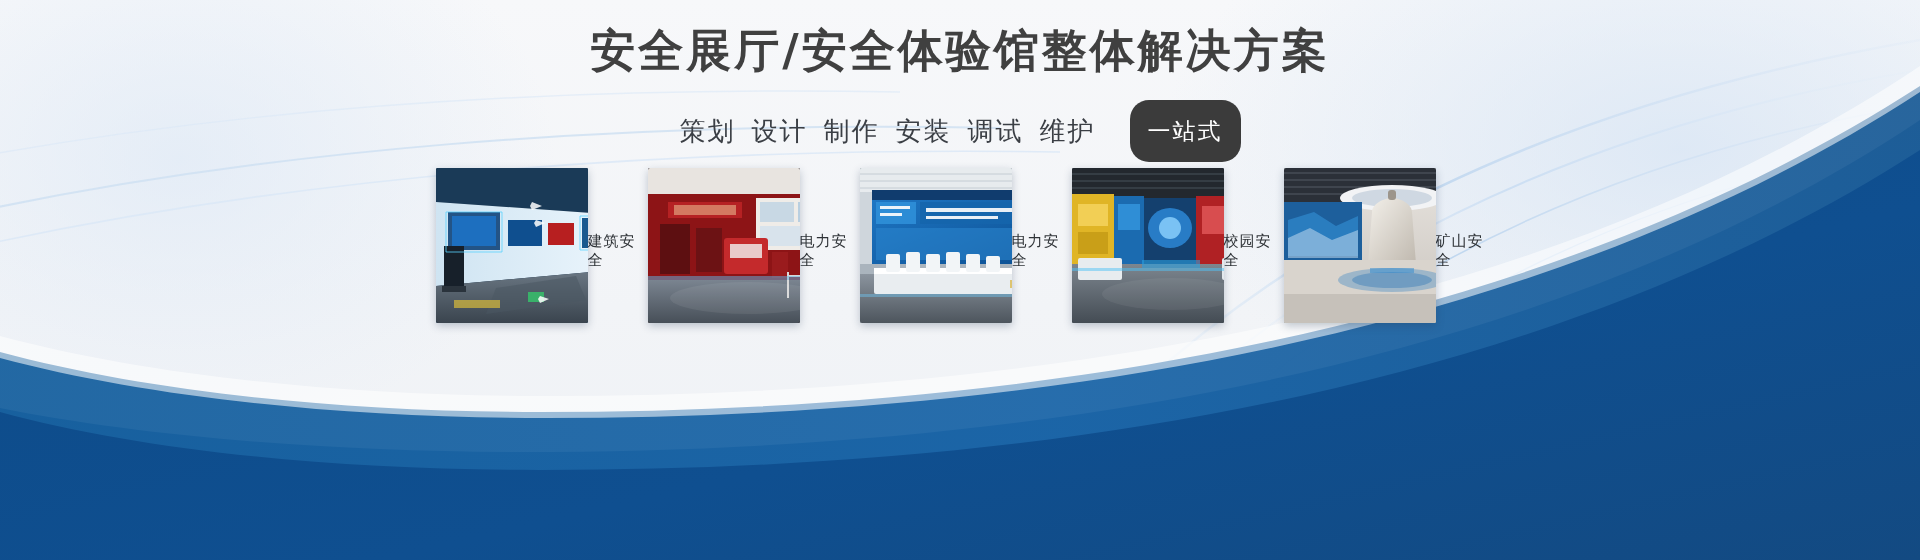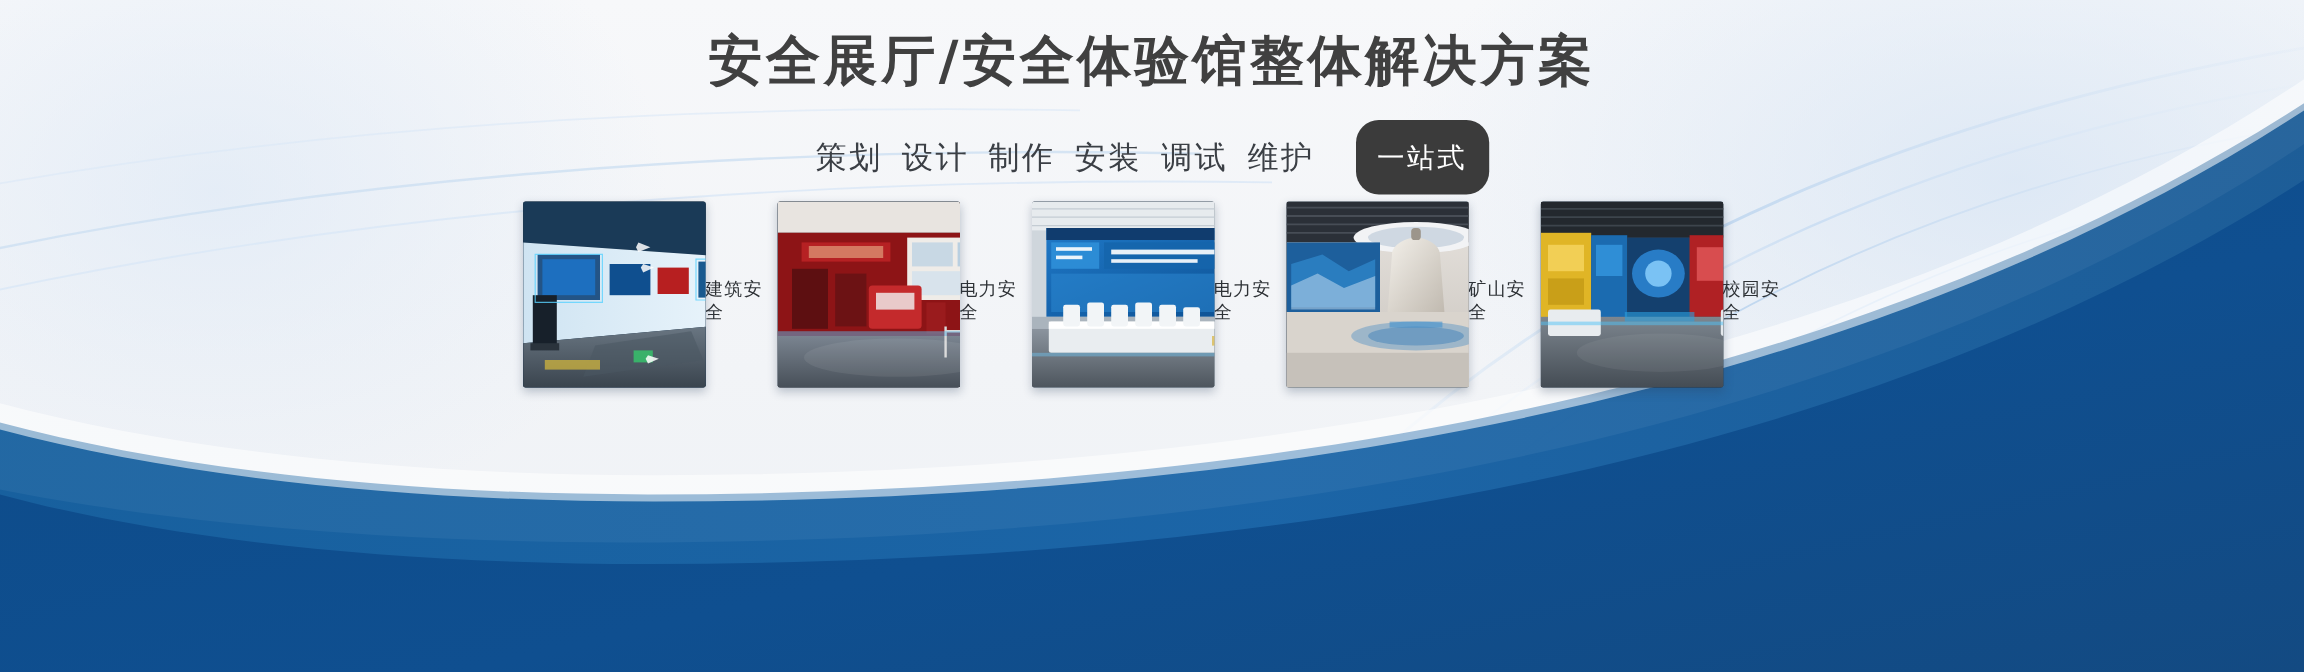--- a/index.html
+++ b/index.html
@@ -344,61 +344,20 @@
             <rect x="0" y="126" width="200" height="3" fill="#6fc3f0" opacity="0.45"></rect>
           </svg>
         </div>
         <div class="card-label">电力安全</div>
       </div>
 
       <div class="card">
         <div class="thumb">
           <svg viewBox="0 0 200 155" preserveAspectRatio="none">
             <defs>
-              <linearGradient id="c4b" x1="0" y1="0" x2="0" y2="1">
-                <stop offset="0%" stop-color="#e8e4df"></stop>
-                  <stop offset="100%" stop-color="#c8c3bd"></stop>
-              </linearGradient>
-              <linearGradient id="c4bell" x1="0" y1="0" x2="1" y2="1">
-                <stop offset="0%" stop-color="#f3f0ea"></stop>
-                  <stop offset="100%" stop-color="#bfb8ae"></stop>
-              </linearGradient>
-            </defs>
-            <rect width="200" height="155" fill="url(#c4b)"></rect>
-            <rect x="0" y="0" width="200" height="34" fill="#2b3038"></rect>
-            <g stroke="#474d56" stroke-width="1.5">
-              <line x1="0" y1="5" x2="200" y2="5"></line>
-                <line x1="0" y1="12" x2="200" y2="12"></line>
-              <line x1="0" y1="19" x2="200" y2="19"></line>
-                <line x1="0" y1="26" x2="200" y2="26"></line>
-            </g>
-            <ellipse cx="108" cy="30" rx="52" ry="13" fill="#f2f3f5"></ellipse>
-            <ellipse cx="108" cy="30" rx="40" ry="9" fill="#cfd8e2"></ellipse>
-            <rect x="0" y="34" width="78" height="58" fill="#1d5f9c"></rect>
-            <path d="M4,52 L30,44 L52,58 L74,48 L74,88 L4,88 Z" fill="#2e84c8" opacity="0.8"></path>
-            <path d="M4,70 L26,60 L48,72 L74,62 L74,90 L4,90 Z" fill="#bfd9ee" opacity="0.55"></path>
-            <rect x="152" y="34" width="48" height="62" fill="#c2282b"></rect>
-            <rect x="158" y="42" width="16" height="48" fill="#e0e0e0" opacity="0.45"></rect>
-            <path d="M88,44 C88,36 100,30 108,30 C116,30 128,36 128,44 L132,96 L84,96 Z" fill="url(#c4bell)"></path>
-            <rect x="104" y="22" width="8" height="10" rx="3" fill="#9c958b"></rect>
-            <ellipse cx="108" cy="98" rx="30" ry="6" fill="#9d968c"></ellipse>
-            <rect x="0" y="92" width="200" height="63" fill="#d9d4cd"></rect>
-            <ellipse cx="108" cy="112" rx="54" ry="12" fill="#2f7ec4" opacity="0.35"></ellipse>
-            <ellipse cx="108" cy="112" rx="40" ry="8" fill="#1d6cb3" opacity="0.35"></ellipse>
-            <rect x="0" y="126" width="200" height="29" fill="#c6c1ba"></rect>
-            <rect x="86" y="100" width="44" height="5" fill="#2f8ad0" opacity="0.5"></rect>
-          </svg>
-        </div>
-        <div class="card-label">矿山安全</div>
-      </div>
-
-      <div class="card">
-        <div class="thumb">
-          <svg viewBox="0 0 200 155" preserveAspectRatio="none">
-            <defs>
               <linearGradient id="c5f" x1="0" y1="0" x2="0" y2="1">
                 <stop offset="0%" stop-color="#7d868f"></stop>
                   <stop offset="100%" stop-color="#444c54"></stop>
               </linearGradient>
             </defs>
             <rect width="200" height="155" fill="#3e454d"></rect>
             <rect x="0" y="0" width="200" height="30" fill="#23282e"></rect>
             <g stroke="#3d444c" stroke-width="1.5">
               <line x1="0" y1="6" x2="200" y2="6"></line>
                 <line x1="0" y1="13" x2="200" y2="13"></line>
@@ -421,15 +380,56 @@
             <rect x="6" y="90" width="44" height="22" rx="2" fill="#e8ecef"></rect>
             <rect x="150" y="90" width="46" height="22" rx="2" fill="#e3e8ec"></rect>
             <rect x="70" y="92" width="58" height="8" fill="#29a0e0" opacity="0.6"></rect>
             <ellipse cx="100" cy="126" rx="70" ry="16" fill="#ffffff" opacity="0.06"></ellipse>
             <rect x="0" y="100" width="200" height="3" fill="#4fc2f5" opacity="0.5"></rect>
           </svg>
         </div>
         <div class="card-label">校园安全</div>
       </div>
 
+      <div class="card">
+        <div class="thumb">
+          <svg viewBox="0 0 200 155" preserveAspectRatio="none">
+            <defs>
+              <linearGradient id="c4b" x1="0" y1="0" x2="0" y2="1">
+                <stop offset="0%" stop-color="#e8e4df"></stop>
+                  <stop offset="100%" stop-color="#c8c3bd"></stop>
+              </linearGradient>
+              <linearGradient id="c4bell" x1="0" y1="0" x2="1" y2="1">
+                <stop offset="0%" stop-color="#f3f0ea"></stop>
+                  <stop offset="100%" stop-color="#bfb8ae"></stop>
+              </linearGradient>
+            </defs>
+            <rect width="200" height="155" fill="url(#c4b)"></rect>
+            <rect x="0" y="0" width="200" height="34" fill="#2b3038"></rect>
+            <g stroke="#474d56" stroke-width="1.5">
+              <line x1="0" y1="5" x2="200" y2="5"></line>
+                <line x1="0" y1="12" x2="200" y2="12"></line>
+              <line x1="0" y1="19" x2="200" y2="19"></line>
+                <line x1="0" y1="26" x2="200" y2="26"></line>
+            </g>
+            <ellipse cx="108" cy="30" rx="52" ry="13" fill="#f2f3f5"></ellipse>
+            <ellipse cx="108" cy="30" rx="40" ry="9" fill="#cfd8e2"></ellipse>
+            <rect x="0" y="34" width="78" height="58" fill="#1d5f9c"></rect>
+            <path d="M4,52 L30,44 L52,58 L74,48 L74,88 L4,88 Z" fill="#2e84c8" opacity="0.8"></path>
+            <path d="M4,70 L26,60 L48,72 L74,62 L74,90 L4,90 Z" fill="#bfd9ee" opacity="0.55"></path>
+            <rect x="152" y="34" width="48" height="62" fill="#c2282b"></rect>
+            <rect x="158" y="42" width="16" height="48" fill="#e0e0e0" opacity="0.45"></rect>
+            <path d="M88,44 C88,36 100,30 108,30 C116,30 128,36 128,44 L132,96 L84,96 Z" fill="url(#c4bell)"></path>
+            <rect x="104" y="22" width="8" height="10" rx="3" fill="#9c958b"></rect>
+            <ellipse cx="108" cy="98" rx="30" ry="6" fill="#9d968c"></ellipse>
+            <rect x="0" y="92" width="200" height="63" fill="#d9d4cd"></rect>
+            <ellipse cx="108" cy="112" rx="54" ry="12" fill="#2f7ec4" opacity="0.35"></ellipse>
+            <ellipse cx="108" cy="112" rx="40" ry="8" fill="#1d6cb3" opacity="0.35"></ellipse>
+            <rect x="0" y="126" width="200" height="29" fill="#c6c1ba"></rect>
+            <rect x="86" y="100" width="44" height="5" fill="#2f8ad0" opacity="0.5"></rect>
+          </svg>
+        </div>
+        <div class="card-label">矿山安全</div>
+      </div>
+
     </div>
   </div>
 </div>
 
 </body></html>

